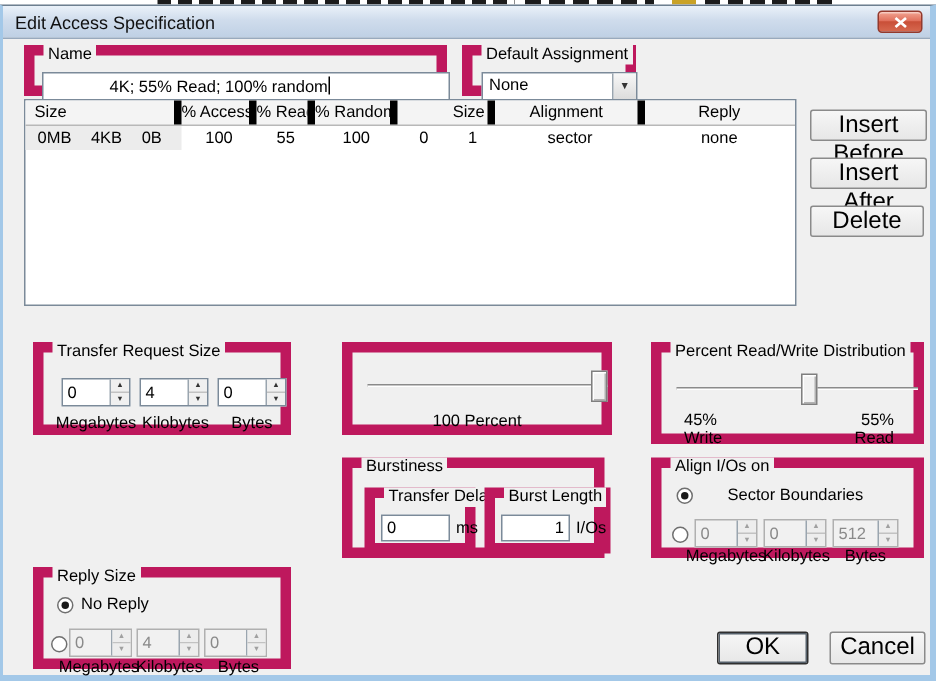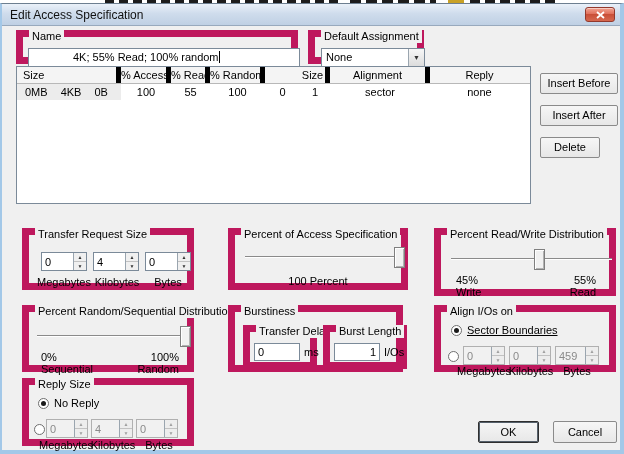--- a/index.html
+++ b/index.html
@@ -53,21 +53,21 @@
   .hcell { border-right:5px solid #000000; line-height:16px; text-align:center;
            overflow:hidden; white-space:nowrap; cursor:pointer; }
   .hcell.first { text-align:left; padding-left:6px; }
   .lrow { display:flex; height:16px; line-height:16px; }
   .cell { text-align:center; overflow:hidden; white-space:nowrap; }
   .size-cell { background:#ececec; display:flex; gap:13px; padding-left:8px; text-align:left; }
 
   
   .btn { position:absolute; background:linear-gradient(#f6f6f6,#e7e7e7);
          border:1px solid #8a8a8a; border-radius:2px; text-align:center;
-         font-size:11px; cursor:pointer; }
+         font-size:16px; cursor:pointer; }
   .btn.default { border:1px solid #2f2f2f; box-shadow:0 0 0 1px #55606b inset; }
 
   
   .spin { position:absolute; display:flex; height:19px; border:1px solid #7b8a99; background:#fff; }
   .sval { flex:1; font-size:11px; padding:3px 0 0 3px; overflow:hidden; }
   .sbtns { width:13px; display:flex; flex-direction:column; border-left:1px solid #9aa5af; }
   .sbtn { flex:1; background:#f0f0f0; display:flex; align-items:center; justify-content:center;
           font-size:5px; color:#333; cursor:pointer; }
   .sbtn.up { border-bottom:1px solid #c2c2c2; }
   .spin.disabled { border-color:#b0b0b0; background:#f1f1f1; }
@@ -151,21 +151,21 @@
         <div class="cell" style="width:55px;">100</div>
         <div class="cell" style="width:35px;">0</div>
         <div class="cell" style="width:30px;">1</div>
         <div class="cell" style="width:100px;">sector</div>
         <div class="cell" style="width:99px;">none</div>
       </div>
     </div>
 
     <div class="btn" style="left:538px;top:46px;width:78px;height:21px;line-height:19px;">Insert Before</div>
     <div class="btn" style="left:538px;top:78px;width:78px;height:21px;line-height:19px;">Insert After</div>
-    <div class="btn" style="left:538px;top:110px;width:60px;height:21px;line-height:19px;">Delete</div>
+    <div class="btn" style="left:538px;top:110px;width:76px;height:21px;line-height:19px;">Delete</div>
 
     <div class="group" style="left:20px;top:201px;width:172px;height:62px;">
       <span class="glabel">Transfer Request Size</span>
       <div class="spin" style="left:12px;top:17px;width:46px;">
         <span class="sval">0</span>
         <span class="sbtns">
             <span class="sbtn up">▲</span>
             <span class="sbtn">▼</span>
           </span>
       </div>
@@ -182,51 +182,39 @@
             <span class="sbtn up">▲</span>
             <span class="sbtn">▼</span>
           </span>
       </div>
       <span class="lbl c" style="left:4px;top:41px;width:62px;">Megabytes</span>
       <span class="lbl c" style="left:58px;top:41px;width:60px;">Kilobytes</span>
       <span class="lbl c" style="left:112px;top:41px;width:54px;">Bytes</span>
     </div>
 
     <div class="group" style="left:226px;top:201px;width:180px;height:62px;">
-      <span class="glabel">Percent of Access Specification</span>
       <div class="slider" style="left:10px;top:12px;width:160px;">
         <div class="groove"></div>
         <div class="thumb" style="left: calc(100% - 11px);"></div>
       </div>
       <span class="lbl c" style="left:0;top:40px;width:100%;">100 Percent</span>
     </div>
 
     <div class="group" style="left:432px;top:201px;width:182px;height:68px;">
       <span class="glabel">Percent Read/Write Distribution</span>
       <div class="slider" style="left:10px;top:14px;width:161px;">
         <div class="groove"></div>
         <div class="thumb" style="left: calc(55% - 6.05px);"></div>
       </div>
       <span class="lbl" style="left:15px;top:39px;">45%</span>
       <span class="lbl" style="left:15px;top:51px;">Write</span>
       <span class="lbl r" style="right:13px;top:39px;">55%</span>
       <span class="lbl r" style="right:13px;top:51px;">Read</span>
     </div>
 
-    <div class="group" style="left:20px;top:278px;width:172px;height:67px;">
-      <span class="glabel">Percent Random/Sequential Distribution</span>
-      <div class="slider" style="left:8px;top:14px;width:154px;">
-        <div class="groove"></div>
-        <div class="thumb" style="left: calc(100% - 11px);"></div>
-      </div>
-      <span class="lbl" style="left:12px;top:39px;">0%</span>
-      <span class="lbl" style="left:12px;top:51px;">Sequential</span>
-      <span class="lbl r" style="right:8px;top:39px;">100%</span>
-      <span class="lbl r" style="right:8px;top:51px;">Random</span>
-    </div>
 
     <div class="group" style="left:226px;top:278px;width:175px;height:67px;">
       <span class="glabel">Burstiness</span>
       <div class="group" style="left:8px;top:13px;width:74px;height:44px;">
         <span class="glabel">Transfer Delay</span>
         <div class="field" style="left:4px;top:11px;width:46px;height:18px;">
           <span>0</span>
         </div>
         <span class="lbl" style="left:54px;top:14px;">ms</span>
       </div>
@@ -235,38 +223,38 @@
         <div class="field" style="left:4px;top:11px;width:46px;height:18px;">
           <span>1</span>
         </div>
         <span class="lbl" style="left:54px;top:14px;">I/Os</span>
       </div>
     </div>
 
     <div class="group" style="left:432px;top:278px;width:182px;height:67px;">
       <span class="glabel">Align I/Os on</span>
       <span class="radio checked" style="left:10px;top:13px;"></span>
-      <span class="lbl" style="left:26px;top:12px;text-decoration:underline;">Sector Boundaries</span>
+      <span class="lbl" style="left:44px;top:12px;">Sector Boundaries</span>
       <span class="radio" style="left:7px;top:39px;"></span>
       <div class="spin disabled" style="left:22px;top:34px;width:42px;">
         <span class="sval">0</span>
         <span class="sbtns">
             <span class="sbtn up">▲</span>
             <span class="sbtn">▼</span>
           </span>
       </div>
       <div class="spin disabled" style="left:68px;top:34px;width:42px;">
         <span class="sval">0</span>
         <span class="sbtns">
             <span class="sbtn up">▲</span>
             <span class="sbtn">▼</span>
           </span>
       </div>
       <div class="spin disabled" style="left:114px;top:34px;width:44px;">
-        <span class="sval">459</span>
+        <span class="sval">512</span>
         <span class="sbtns">
             <span class="sbtn up">▲</span>
             <span class="sbtn">▼</span>
           </span>
       </div>
       <span class="lbl c" style="left:12px;top:53px;width:62px;">Megabytes</span>
       <span class="lbl c" style="left:62px;top:53px;width:56px;">Kilobytes</span>
       <span class="lbl c" style="left:112px;top:53px;width:48px;">Bytes</span>
     </div>
 

